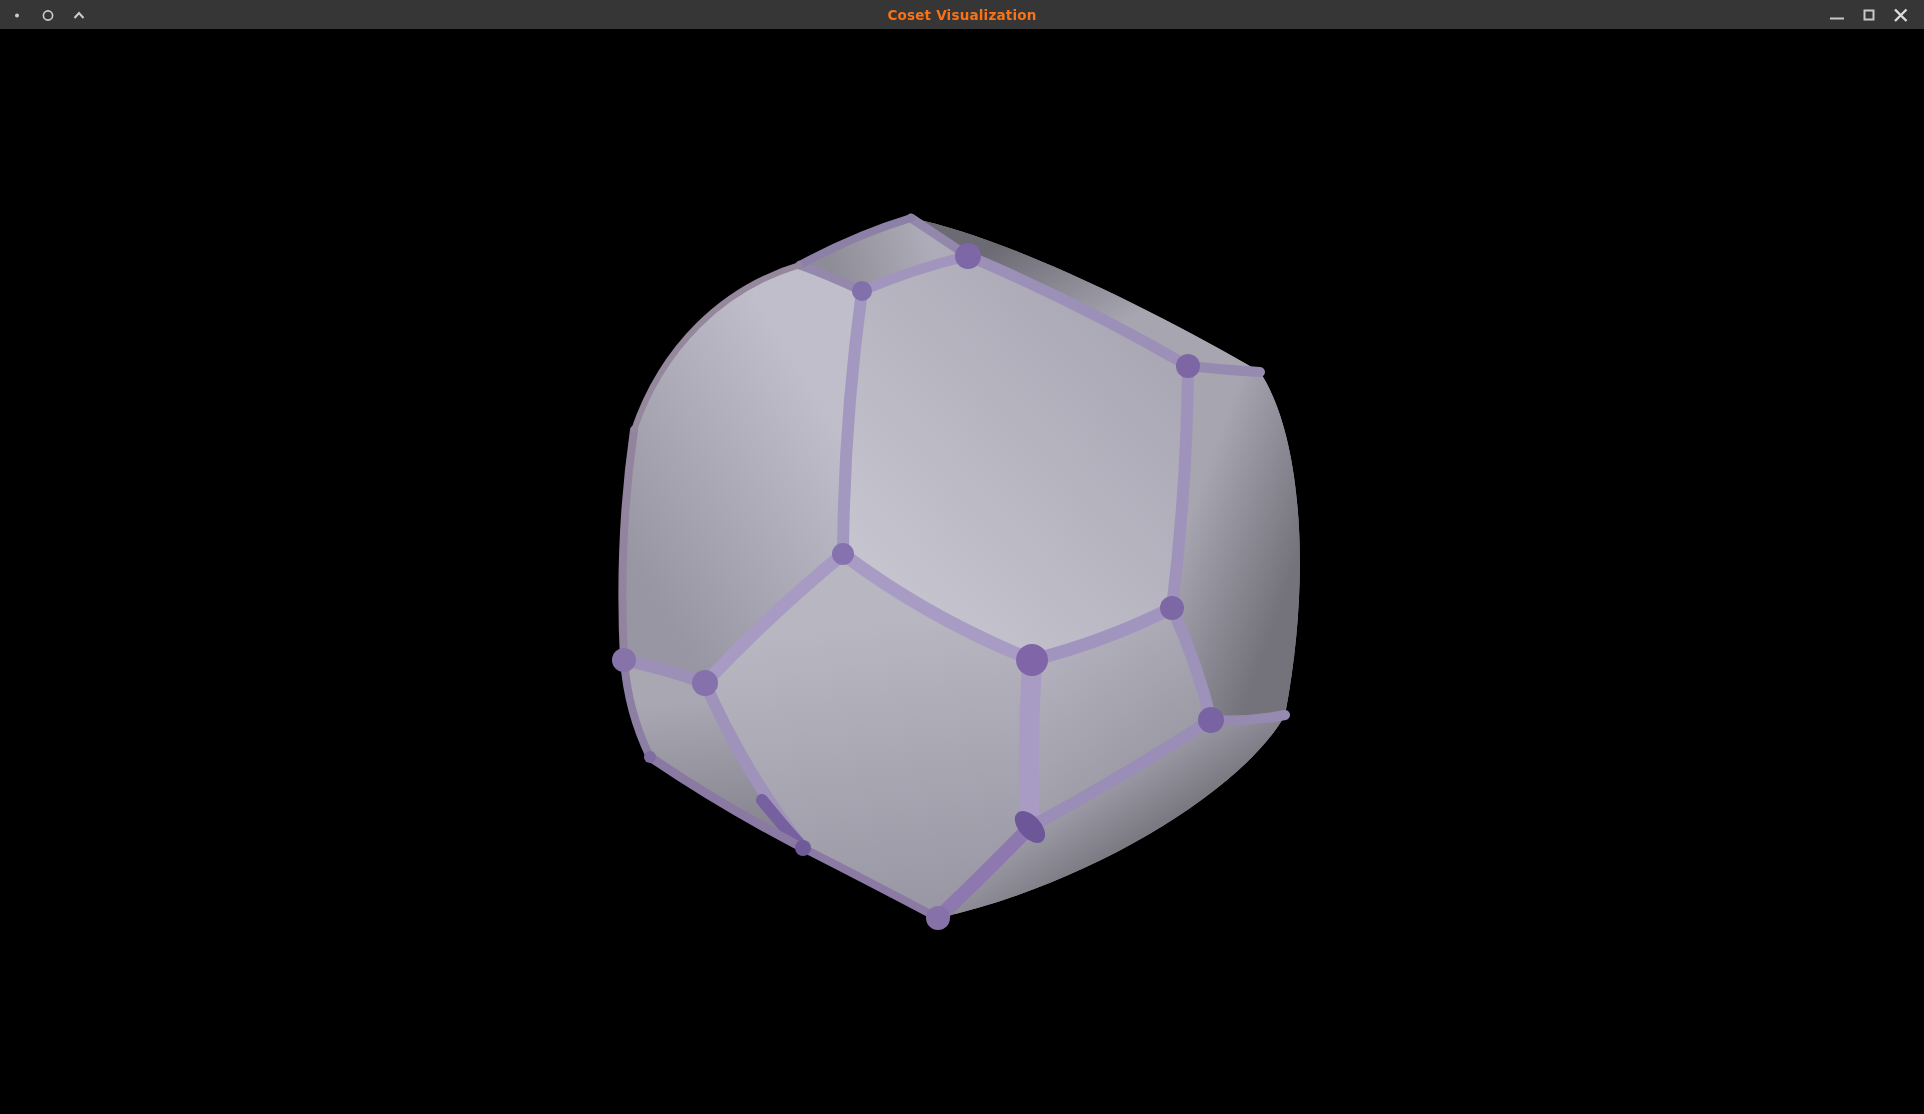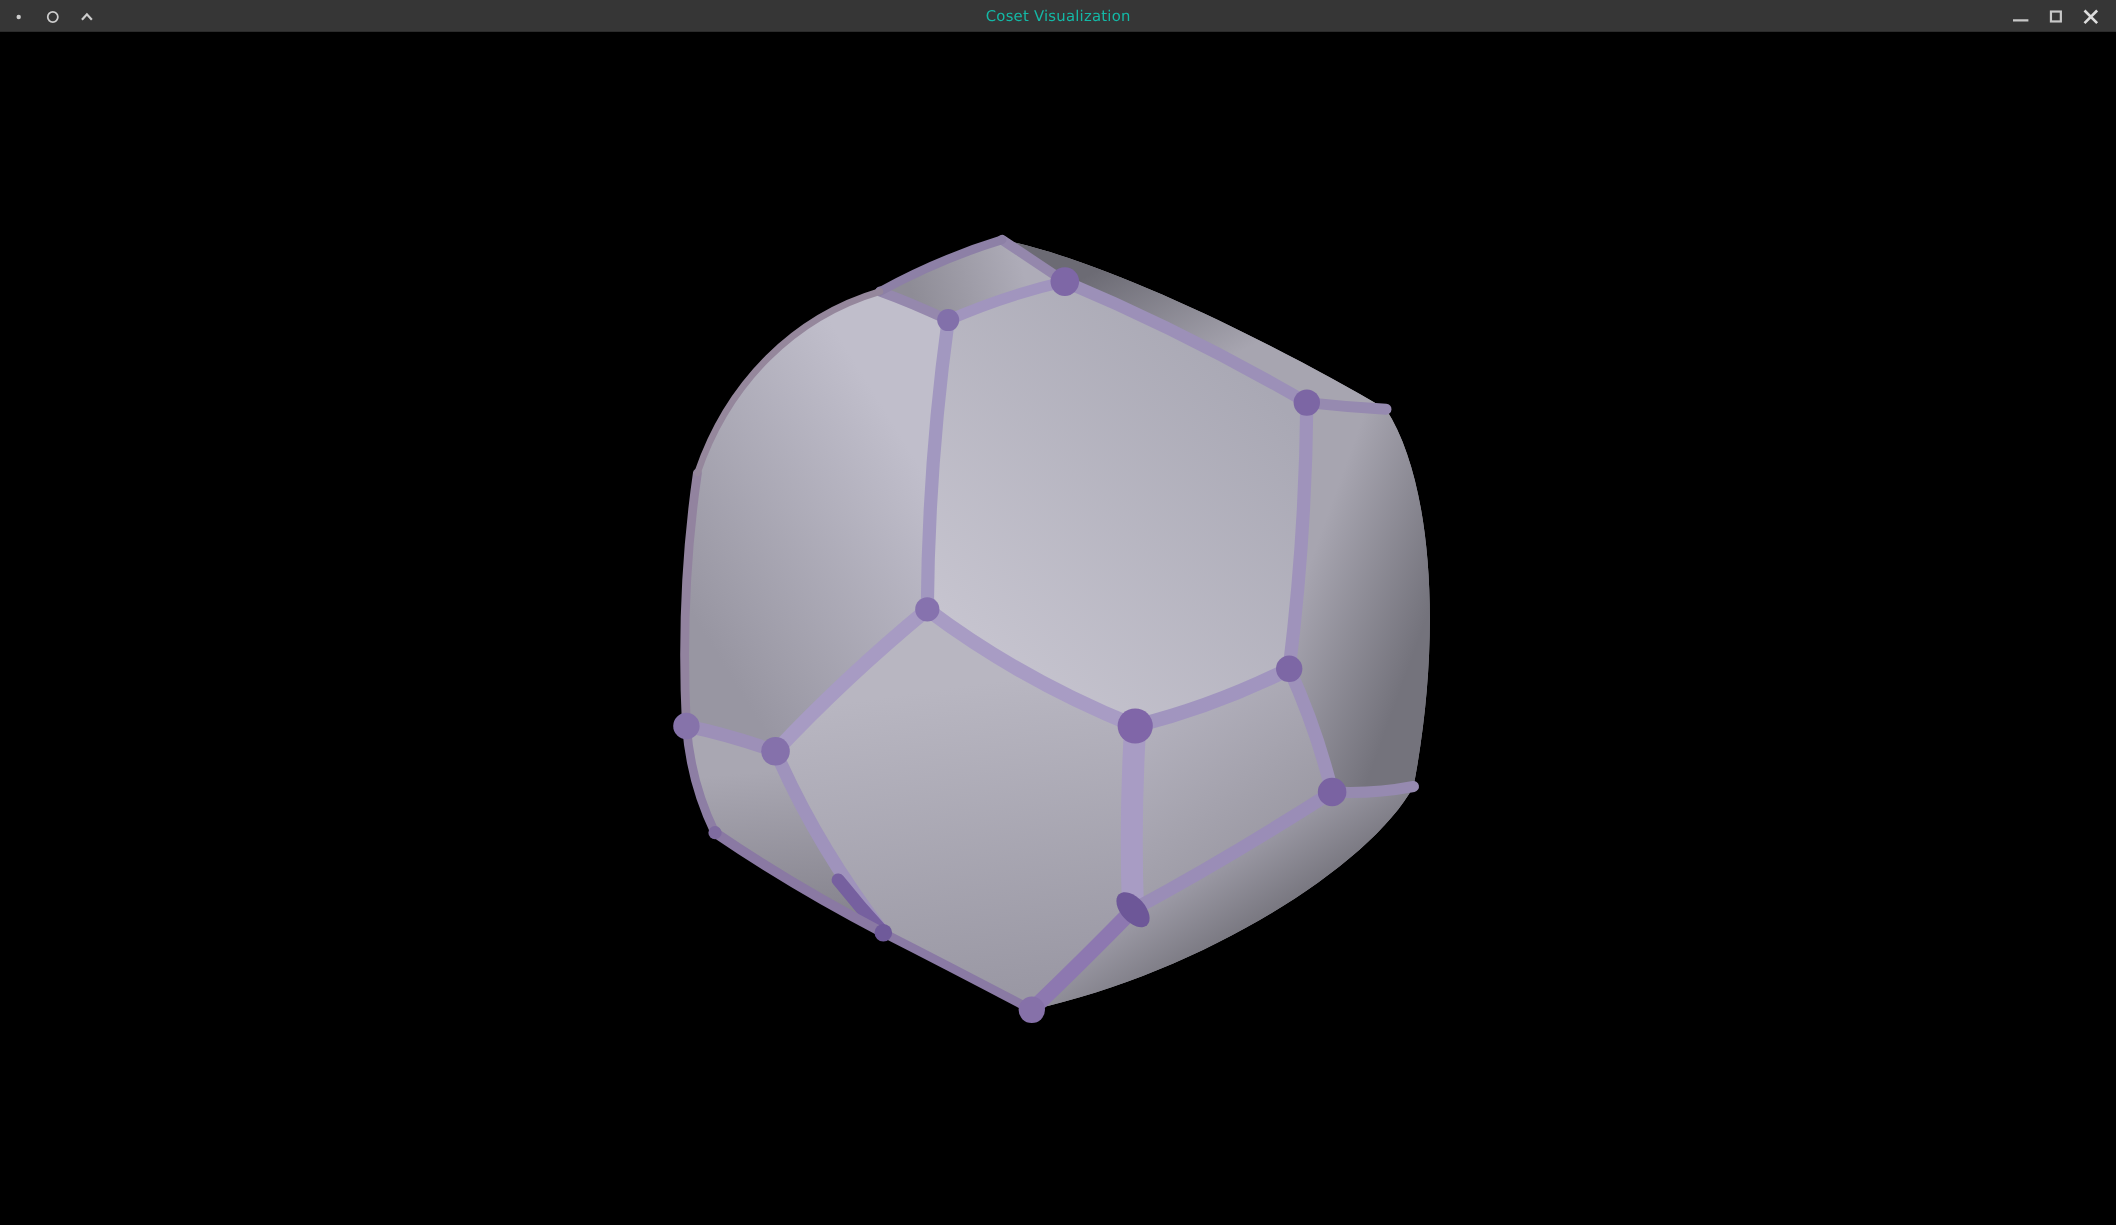--- a/index.html
+++ b/index.html
@@ -2,21 +2,21 @@
 <html><head>
 <meta charset="utf-8">
 <style>
   html,body{margin:0;padding:0;background:#000;}
   body{width:1924px;height:1114px;overflow:hidden;font-family:"DejaVu Sans",sans-serif;position:relative;}
   .window{width:100%;height:100%;display:flex;flex-direction:column;}
   .titlebar{height:29px;flex:0 0 29px;background:#363636;display:flex;align-items:center;position:relative;user-select:none;}
   .tb-left{display:flex;align-items:center;gap:17px;padding-left:10px;z-index:2;}
   .tb-left .ticon{width:14px;height:16px;display:flex;align-items:center;justify-content:center;cursor:pointer;}
   .tb-title{position:absolute;left:0;right:0;top:0;bottom:0;display:flex;align-items:center;justify-content:center;
-            color:#14b8a6;font-size:13.5px;font-weight:400;letter-spacing:0.2px;pointer-events:none;}
+            color:#f97316;font-size:13.5px;font-weight:700;letter-spacing:0.2px;pointer-events:none;}
   .tb-right{margin-left:auto;display:flex;align-items:center;gap:10px;padding-right:12px;z-index:2;}
   .tb-right .wbtn{width:22px;height:22px;background:transparent;border:0;padding:0;display:flex;align-items:center;justify-content:center;cursor:pointer;}
   .content{flex:1 1 auto;background:#000;position:relative;}
   .content svg{display:block;width:100%;height:100%;}
 </style>
 </head>
 <body>
 
 <div class="window">
 

